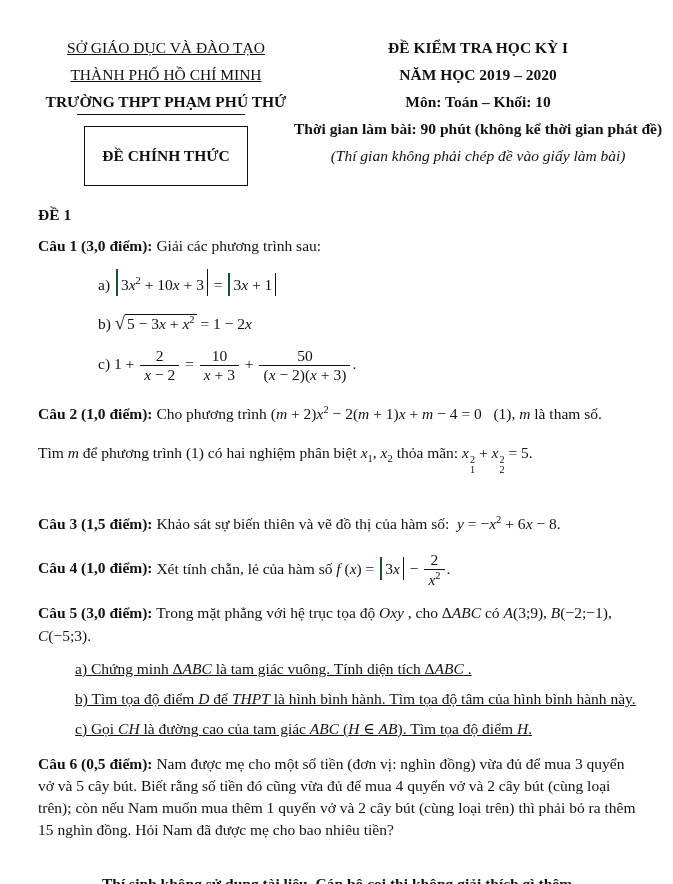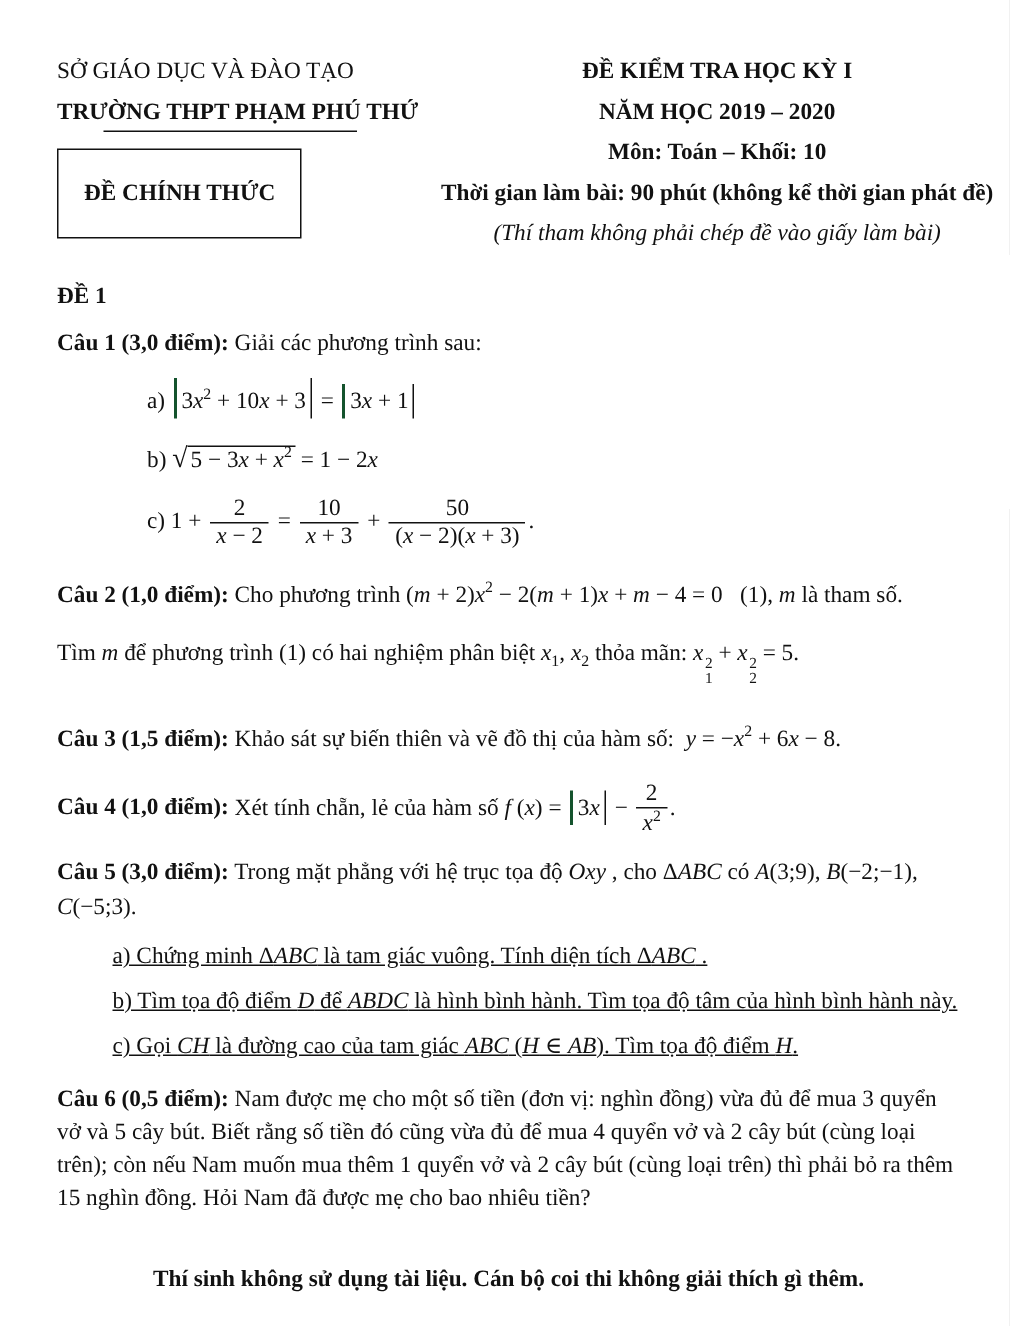--- a/index.html
+++ b/index.html
@@ -10,21 +10,21 @@
     margin: 0 auto;
     background: #ffffff;
     color: #111;
     font-family: "Liberation Serif", "DejaVu Serif", serif;
     font-size: 15.5px;
     overflow: hidden;
     box-sizing: border-box;
   }
   
   .header { display: flex; padding: 34px 30px 0 38px; }
-  .header-left { width: 256px; flex: 0 0 auto; }
+  .header-left { width: 256px; text-align: center; flex: 0 0 auto; text-decoration: underline; }
   .header-right { flex: 1 1 auto; text-align: center; }
   .hline { line-height: 27px; white-space: nowrap; }
   .bold { font-weight: bold; }
   .italic { font-style: italic; }
   .school-name { position: relative; display: inline-block; font-weight: bold; }
   .school-name::after {
     content: ""; position: absolute; left: 13%; right: 17%;
     bottom: 0px; height: 1.5px; background: #111;
   }
   .stamp-box {
@@ -57,29 +57,30 @@
   .footer .note { font-weight: bold; }
 </style>
 </head>
 <body>
 
 <div class="page">
 
   <div class="header">
     <div class="header-left">
       <div class="hline">SỞ GIÁO DỤC VÀ ĐÀO TẠO</div>
+      <div class="hline">THÀNH PHỐ HỒ CHÍ MINH</div>
       <div class="hline"><span class="school-name">TRƯỜNG THPT PHẠM PHÚ THỨ</span></div>
       <div><span class="stamp-box">ĐỀ CHÍNH THỨC</span></div>
     </div>
     <div class="header-right">
       <div class="hline bold">ĐỀ KIỂM TRA HỌC KỲ I</div>
       <div class="hline bold">NĂM HỌC 2019 – 2020</div>
       <div class="hline bold">Môn: Toán – Khối: 10</div>
       <div class="duration-line">Thời gian làm bài: 90 phút (không kể thời gian phát đề)</div>
-      <div class="hline italic">(Thí tham không phải chép đề vào giấy làm bài)</div>
+      <div class="hline italic">(Thí gian không phải chép đề vào giấy làm bài)</div>
     </div>
   </div>
 
   <div class="content">
 
     <div class="doc-title">ĐỀ 1</div>
 
     <p class="para">
       <span class="qlabel">Câu 1 (3,0 điểm):</span>
       <span>Giải các phương trình sau:</span>
@@ -93,36 +94,36 @@
       <span>Cho phương trình (<i>m</i> + 2)<i>x</i><sup>2</sup> − 2(<i>m</i> + 1)<i>x</i> + <i>m</i> − 4 = 0&nbsp;&nbsp;&nbsp;(1), <i>m</i> là tham số.</span>
     </p>
     <p class="para" style="margin-top:16px;">Tìm <i>m</i> để phương trình (1) có hai nghiệm phân biệt <i>x</i><sub>1</sub>, <i>x</i><sub>2</sub> thỏa mãn: <i>x</i><span class="stack">
           <span>2</span>
           <span>1</span>
         </span> + <i>x</i><span class="stack">
           <span>2</span>
           <span>2</span>
         </span> = 5.</p>
 
-    <p class="para" style="margin-top:18px;">
+    <p class="para" style="margin-top:32px;">
       <span class="qlabel">Câu 3 (1,5 điểm):</span>
       <span>Khảo sát sự biến thiên và vẽ đồ thị của hàm số:&nbsp; <i>y</i> = −<i>x</i><sup>2</sup> + 6<i>x</i> − 8.</span>
     </p>
 
     <p class="para" style="margin-top:16px;">
       <span class="qlabel">Câu 4 (1,0 điểm):</span>
       <span>Xét tính chẵn, lẻ của hàm số <i>f</i> (<i>x</i>) = <span class="abs">3<i>x</i></span> − <span class="frac"><span class="num">2</span><span class="den"><i>x</i><sup>2</sup></span></span>.</span>
     </p>
 
     <p class="para" style="margin-top:12px;">
       <span class="qlabel">Câu 5 (3,0 điểm):</span>
       <span>Trong mặt phẳng với hệ trục tọa độ <i>Oxy</i> , cho Δ<i>ABC</i> có <i>A</i>(3;9), <i>B</i>(−2;−1), <i>C</i>(−5;3).</span>
     </p>
     <p class="sub-item indent-q5">a) Chứng minh Δ<i>ABC</i> là tam giác vuông. Tính diện tích Δ<i>ABC</i> .</p>
-    <p class="sub-item indent-q5">b) Tìm tọa độ điểm <i>D</i> để <i>ABDC</i> là hình bình hành. Tìm tọa độ tâm của hình bình hành này.</p>
+    <p class="sub-item indent-q5">b) Tìm tọa độ điểm <i>D</i> để <i>THPT</i> là hình bình hành. Tìm tọa độ tâm của hình bình hành này.</p>
     <p class="sub-item indent-q5">c) Gọi <i>CH</i> là đường cao của tam giác <i>ABC</i> (<i>H</i> ∈ <i>AB</i>). Tìm tọa độ điểm <i>H</i>.</p>
 
     <p class="para" style="margin-top:13px; line-height:22px;">
       <span class="qlabel">Câu 6 (0,5 điểm):</span>
       <span>Nam được mẹ cho một số tiền (đơn vị: nghìn đồng) vừa đủ để mua 3 quyển vở và 5 cây bút. Biết rằng số tiền đó cũng vừa đủ để mua 4 quyển vở và 2 cây bút (cùng loại trên); còn nếu Nam muốn mua thêm 1 quyển vở và 2 cây bút (cùng loại trên) thì phải bỏ ra thêm 15 nghìn đồng. Hỏi Nam đã được mẹ cho bao nhiêu tiền?</span>
     </p>
 
     <div class="footer">
       <div class="note">Thí sinh không sử dụng tài liệu. Cán bộ coi thi không giải thích gì thêm.</div>
     </div>

